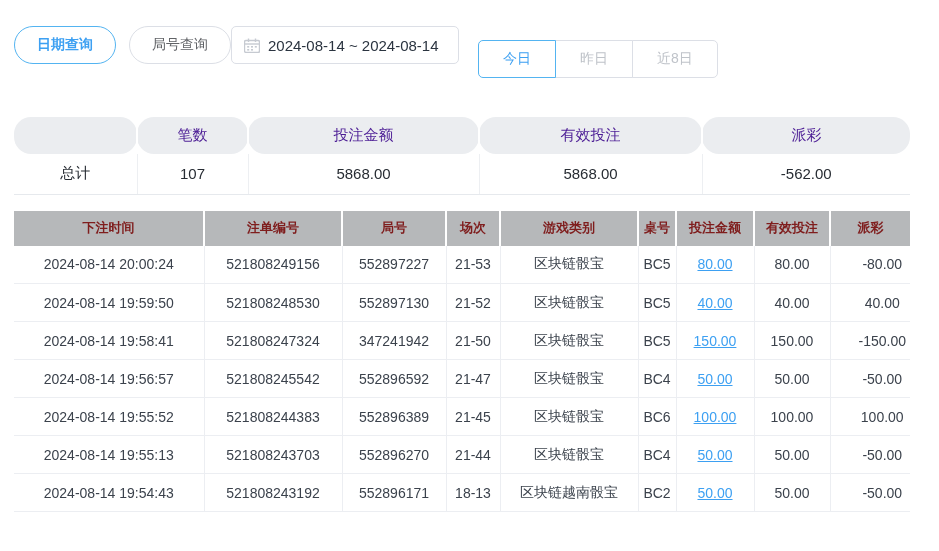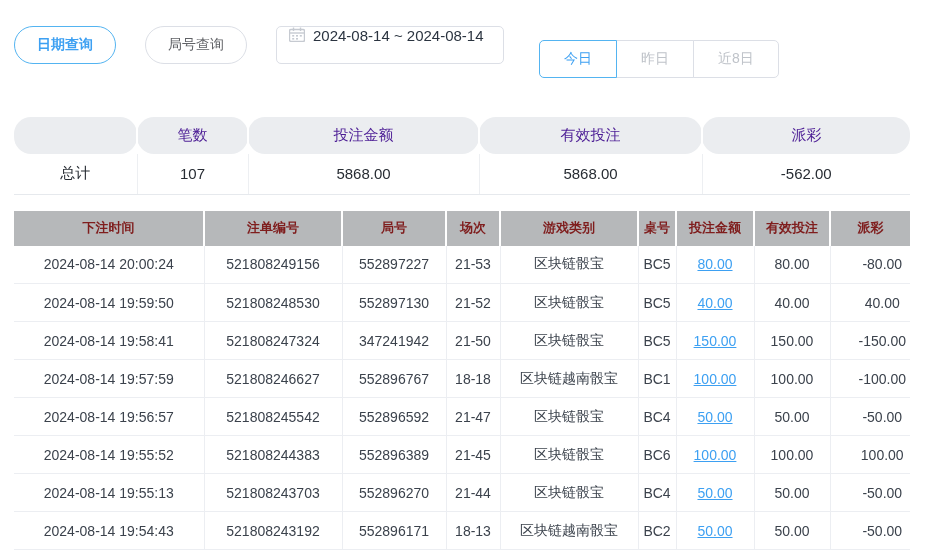--- a/index.html
+++ b/index.html
@@ -1,28 +1,28 @@
 <!DOCTYPE html>
 <html><head>
 <meta charset="utf-8">
 <style>
   * { margin:0; padding:0; box-sizing:border-box; }
   html,body { width:939px; height:551px; background:#ffffff; overflow:hidden;
     font-family:"Liberation Sans","DejaVu Sans",sans-serif; color:#3b424c; }
 
   
-  .toolbar { display:flex; align-items:center; padding:12px 14px 16px 14px;gap:16px; }
+  .toolbar { display:flex; align-items:center; padding:12px 14px 16px 14px; }
   .pill-btn { height:38px; padding:0 22px; border-radius:19px; background:#fff;
     border:1px solid #dcdfe6; color:#606266; font-size:14px; cursor:pointer;
     display:inline-flex; align-items:center; justify-content:center; }
   .pill-btn.active { border-color:#54b4f1; color:#3da0f2; font-weight:bold; }
   .pill-btn + .pill-btn { margin-left:13px; }
 
-  .date-input { height:38px; width:228px; margin-left:13px; border:1px solid #dcdfe6;
-    border-radius:5px; background:#fff; display:flex; padding:0 10px;
+  .date-input { height:38px; width:228px; border:1px solid #dcdfe6;
+    border-radius:5px; background:#fff; display:flex; align-items:center; padding:0 10px;
     cursor:pointer; }
   .date-input .cal { width:16px; height:15px; margin:0 8px 0 2px; flex:none; }
   .date-input .val { font-size:15px; color:#2b3440; white-space:nowrap; }
 
   .btn-group { display:flex; margin-left:19px; }
   .btn-group button { height:38px; padding:0 24px; background:#fff; font-size:14px;
     border:1px solid #dcdfe6; color:#bfc3c9; cursor:pointer; margin-left:-1px;margin-top:28px; }
   .btn-group button:first-child { border-radius:5px 0 0 5px; margin-left:0; }
   .btn-group button:last-child { border-radius:0 5px 5px 0; }
   .btn-group button.active { border-color:#54b4f1; color:#3da0f2; position:relative; z-index:2; }
@@ -166,31 +166,20 @@
     <td>521808247324</td>
     <td>347241942</td>
     <td>21-50</td>
     <td>区块链骰宝</td>
     <td>BC5</td>
     <td><a class="bet-link">150.00</a></td>
     <td>150.00</td>
     <td class="neg">-150.00</td>
   </tr>
       <tr>
-    <td>2024-08-14 19:57:59</td>
-    <td>521808246627</td>
-    <td>552896767</td>
-    <td>18-18</td>
-    <td>区块链越南骰宝</td>
-    <td>BC1</td>
-    <td><a class="bet-link">100.00</a></td>
-    <td>100.00</td>
-    <td class="neg">-100.00</td>
-  </tr>
-      <tr>
     <td>2024-08-14 19:56:57</td>
     <td>521808245542</td>
     <td>552896592</td>
     <td>21-47</td>
     <td>区块链骰宝</td>
     <td>BC4</td>
     <td><a class="bet-link">50.00</a></td>
     <td>50.00</td>
     <td class="neg">-50.00</td>
   </tr>

